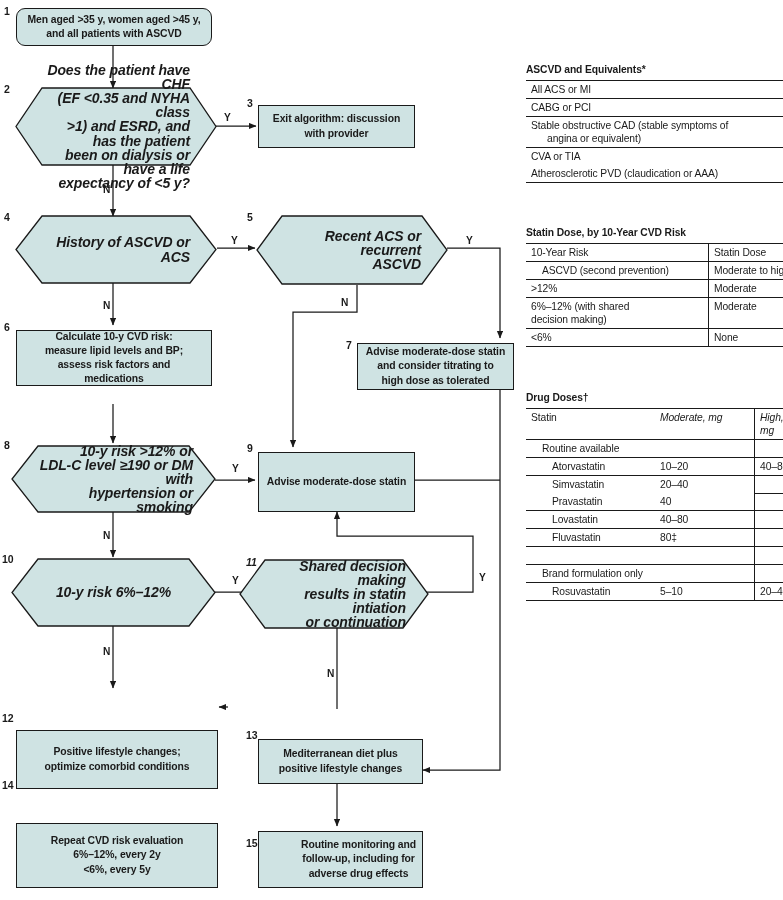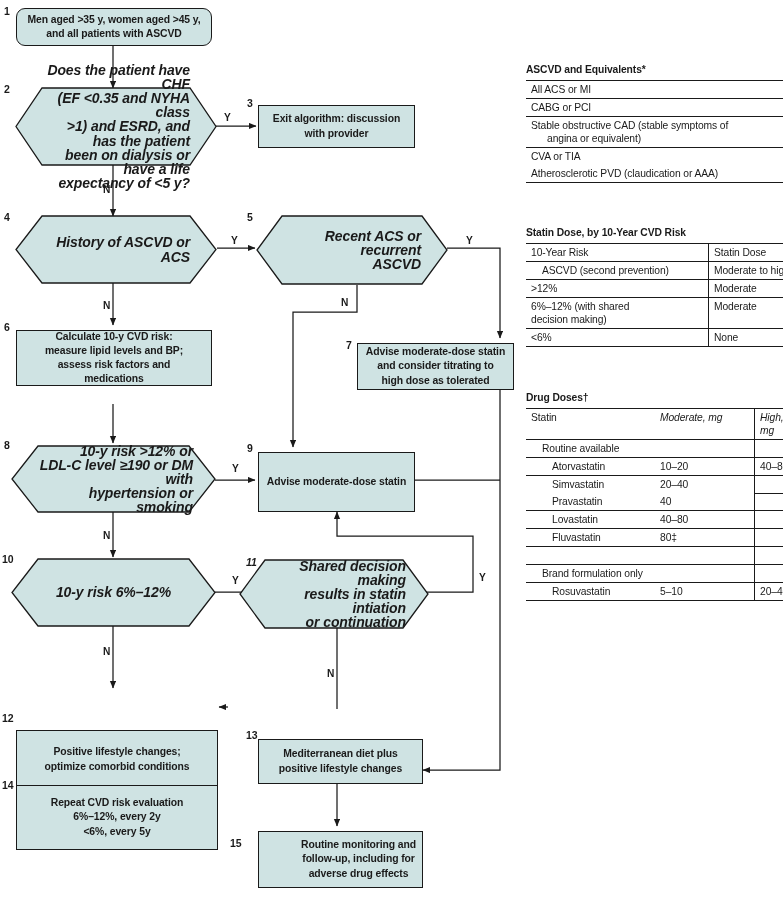--- a/index.html
+++ b/index.html
@@ -229,27 +229,27 @@
 optimize comorbid conditions</span>
   </div>
 
   <div class="stepnum" style="left:246px;top:730px;">13</div>
   <div class="node" style="left:258px;top:739px;width:165px;height:45px;">
     <span class="txt">Mediterranean diet plus
 positive lifestyle changes</span>
   </div>
 
   <div class="stepnum" style="left:2px;top:780px;">14</div>
-  <div class="node" style="left:16px;top:785px;width:202px;height:65px;">
+  <div class="node" style="left:16px;top:823px;width:202px;height:65px;">
     <span class="txt">Repeat CVD risk evaluation
 6%–12%, every 2y
 &lt;6%, every 5y</span>
   </div>
 
-  <div class="stepnum" style="left:230px;top:838px;">15</div>
+  <div class="stepnum" style="left:246px;top:838px;">15</div>
   <div class="node" style="left:258px;top:831px;width:165px;height:57px;padding-left:42px;">
     <span class="txt">Routine monitoring and
 follow-up, including for
 adverse drug effects</span>
   </div>
 
   <div class="tblbox" style="left:526px;top:64px;width:272px;">
     <div class="tbltitle">ASCVD and Equivalents*</div>
     <table class="t ruled">
       <tbody>

